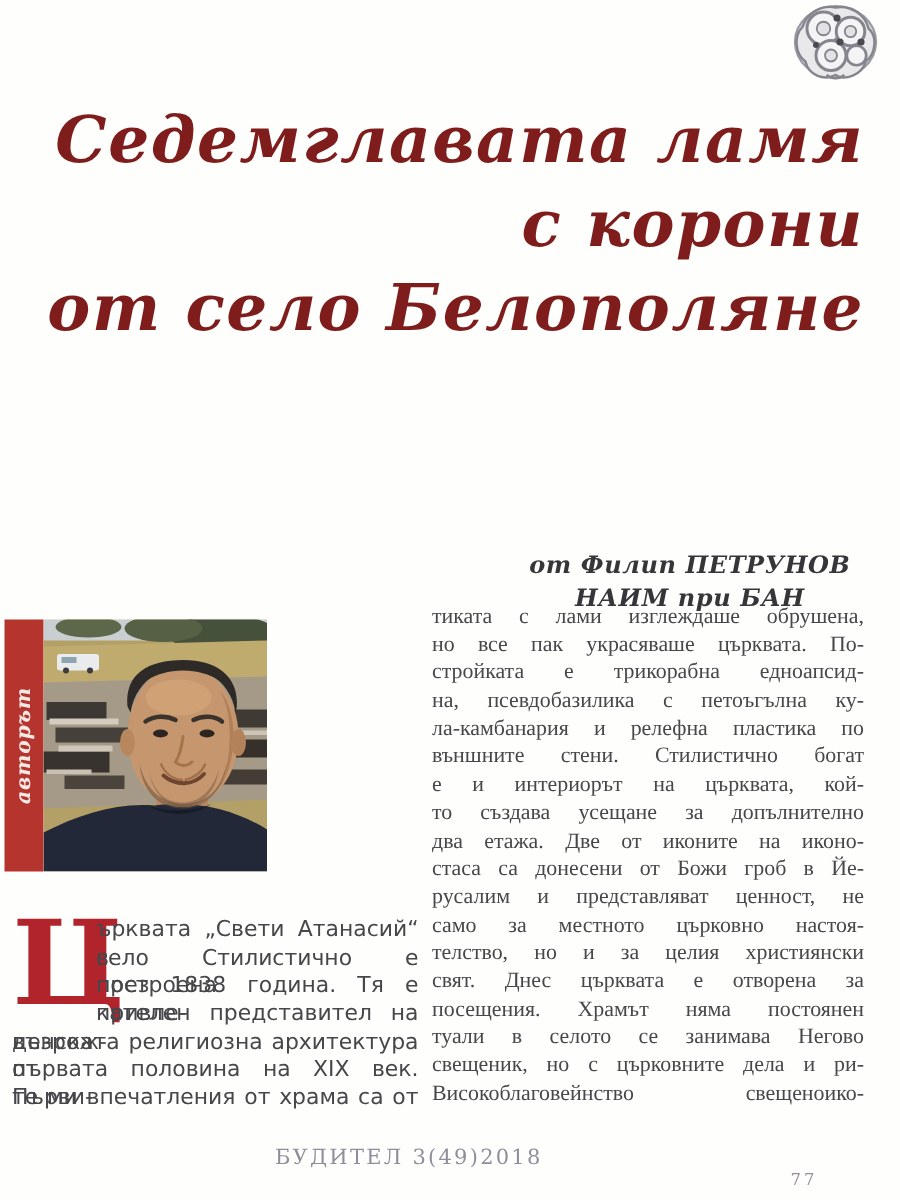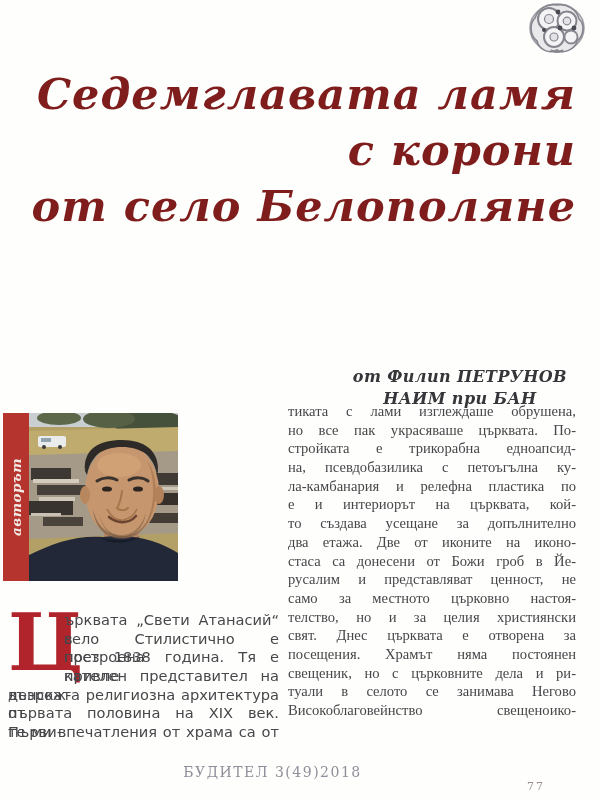--- a/index.html
+++ b/index.html
@@ -190,28 +190,29 @@
   <div class="ln">първата половина на XIX век. Първи-</div>
   <div class="ln">те ми впечатления от храма са от</div>
 </div>
 
 <div class="col col-right">
   <div class="ln">тиката с лами изглеждаше обрушена,</div>
   <div class="ln">но все пак украсяваше църквата. По-</div>
   <div class="ln">стройката е трикорабна едноапсид-</div>
   <div class="ln">на, псевдобазилика с петоъгълна ку-</div>
   <div class="ln">ла-камбанария и релефна пластика по</div>
+  <div class="ln">външните стени. Стилистично богат</div>
   <div class="ln">е и интериорът на църквата, кой-</div>
   <div class="ln">то създава усещане за допълнително</div>
   <div class="ln">два етажа. Две от иконите на иконо-</div>
   <div class="ln">стаса са донесени от Божи гроб в Йе-</div>
   <div class="ln">русалим и представляват ценност, не</div>
   <div class="ln">само за местното църковно настоя-</div>
   <div class="ln">телство, но и за целия християнски</div>
   <div class="ln">свят. Днес църквата е отворена за</div>
   <div class="ln">посещения. Храмът няма постоянен</div>
+  <div class="ln">туали в селото се занимава Негово</div>
   <div class="ln">свещеник, но с църковните дела и ри-</div>
-  <div class="ln">туали в селото се занимава Негово</div>
   <div class="ln">Високоблаговейнство  свещеноико-</div>
 </div>
 
 <div class="footer-line">БУДИТЕЛ 3(49)2018</div>
 <div class="page-number">77</div>
 
 </body></html>

